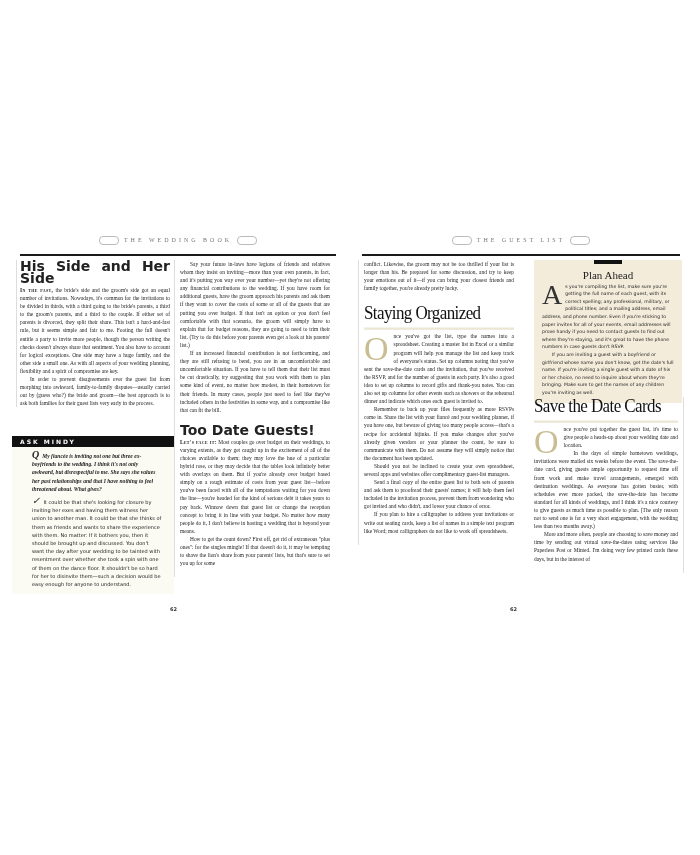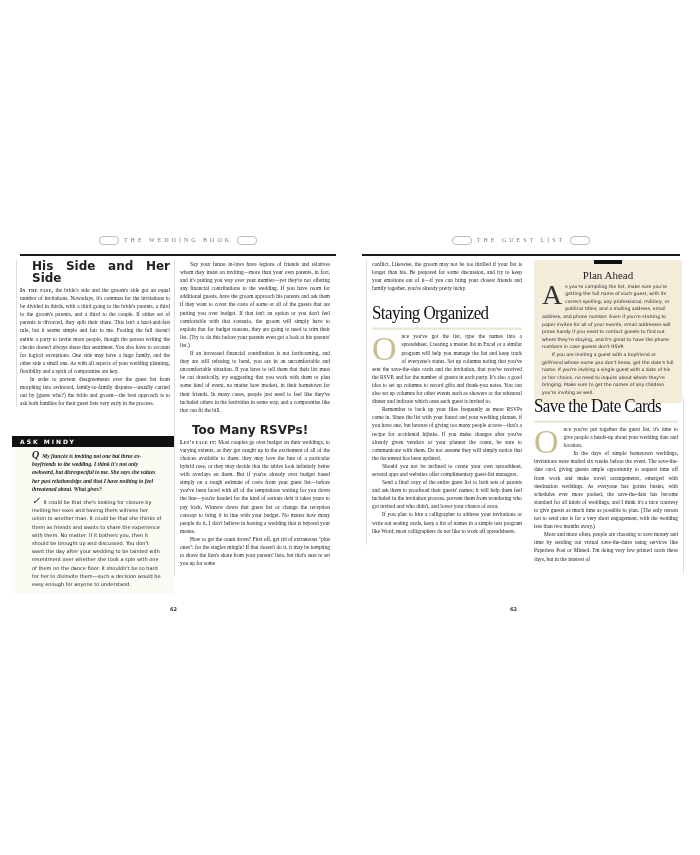--- a/index.html
+++ b/index.html
@@ -11,30 +11,30 @@
   .page.right { left:362px; width:318px; }
 
   .running-head { position:absolute; top:0; left:0; right:0; height:14px; text-align:center; font-size:6px; letter-spacing:3px; color:#777; font-family:"Liberation Serif", serif; }
   .running-head .orn { display:inline-block; width:18px; height:7px; border:1px solid #bbb; border-radius:4px; vertical-align:middle; margin:0 5px; }
   .rule { position:absolute; top:18px; left:0; right:0; border-top:2px solid #1a1a1a; }
 
   .col { position:absolute; top:24px; font-size:5.4px; line-height:8.1px; text-align:justify; color:#222; }
   .left .col1 { left:0; width:150px; }
   .left .col2 { left:160px; width:150px; }
   .left .col2::before, .right .col1::before { content:""; position:absolute; left:-6px; top:0; bottom:-10px; border-left:1px solid #ddd; }
-  .right .col1 { left:10px; width:150px; }
+  .right .col1 { left:2px; width:150px; }
   .right .col2 { left:172px; width:144px; }
   .right .col2::after { content:""; position:absolute; right:-6px; top:0; bottom:-10px; border-right:1px solid #ddd; }
   .left .col1::after { content:""; position:absolute; left:-4px; top:0; bottom:0; border-left:1px solid #ddd; }
 
   p { margin:0; text-indent:10px; }
   p.first { text-indent:0; }
   .lead { font-variant:small-caps; font-weight:bold; letter-spacing:0.3px; }
 
-  h2.sans { font-family:"DejaVu Sans", sans-serif; font-size:12px; font-weight:bold; margin:0 0 2px 12px; line-height:12px; color:#222; }
+  h2.sans { font-family:"DejaVu Sans", sans-serif; font-size:14px; font-weight:bold; margin:0 0 2px 0; line-height:12px; color:#222; }
   h2.serif { font-family:"Liberation Serif", serif; font-size:17px; font-weight:normal; margin:12px 0 4px 0; line-height:20px; letter-spacing:-0.6px; transform:scaleY(1.15); transform-origin:left; color:#111; border-bottom:2px solid #ece6d4; padding-bottom:2px; }
 
   .dropcap { float:left; font-size:34px; line-height:30px; color:#c8bd93; margin:2px 5px 0 0; font-family:"Liberation Serif", serif; }
   .dropcap-dark { float:left; font-size:28px; line-height:24px; color:#333; margin:0 3px 0 0; font-family:"Liberation Serif", serif; }
 
   .ask { position:absolute; left:-8px; top:200px; width:162px; background:#fbfaf3; padding-bottom:6px; }
   .ask-head { background:#111; color:#fff; font-family:"DejaVu Sans", sans-serif; font-size:6px; font-weight:bold; letter-spacing:2px; padding:2px 8px; }
   .ask-q { font-style:italic; font-weight:bold; font-size:5.6px; line-height:8.2px; padding:4px 14px 0 20px; color:#222; }
   .ask-a { font-family:"DejaVu Sans", sans-serif; font-size:5px; line-height:8.2px; padding:4px 12px 0 20px; color:#222; }
   .check { font-family:"Liberation Serif", serif; font-style:italic; font-size:10px; margin-right:3px; }
@@ -68,21 +68,21 @@
 
     <div class="ask">
       <div class="ask-head">ASK MINDY</div>
       <div class="ask-q"><span class="check">Q</span><span>My fiancée is inviting not one but three ex-boyfriends to the wedding. I think it's not only awkward, but disrespectful to me. She says she values her past relationships and that I have nothing to feel threatened about. What gives?</span></div>
       <div class="ask-a"><span class="check">✓</span><span>It could be that she's looking for closure by inviting her exes and having them witness her union to another man. It could be that she thinks of them as friends and wants to share the experience with them. No matter: If it bothers you, then it should be brought up and discussed. You don't want the day after your wedding to be tainted with resentment over whether she took a spin with one of them on the dance floor. It shouldn't be so hard for her to disinvite them—such a decision would be easy enough for anyone to understand.</span></div>
     </div>
 
     <div class="col col2">
       <p>Say your future in-laws have legions of friends and relatives whom they insist on inviting—more than your own parents, in fact, and it's putting you way over your number—yet they're not offering any financial contributions to the wedding. If you have room for additional guests, have the groom approach his parents and ask them if they want to cover the costs of some or all of the guests that are putting you over budget. If that isn't an option or you don't feel comfortable with that scenario, the groom will simply have to explain that for budget reasons, they are going to need to trim their list. (Try to do this before your parents even get a look at his parents' list.)</p>
       <p>If an increased financial contribution is not forthcoming, and they are still refusing to bend, you are in an uncomfortable and uncomfortable situation. If you have to tell them that their list must be cut drastically, try suggesting that you work with them to plan some kind of event, no matter how modest, in their hometown for their friends. In many cases, people just need to feel like they've included others in the festivities in some way, and a compromise like that can fit the bill.</p>
-      <h2 class="sans" style="margin-top:10px">Too Many RSVPs!</h2>
+      <h2 class="sans" style="margin-top:10px">Too Date Guests!</h2>
       <p class="first"><span class="lead">Let's face it:</span> <span>Most couples go over budget on their weddings, to varying extents, as they get caught up in the excitement of all of the choices available to them: they may love the hue of a particular hybrid rose, or they may decide that the tables look infinitely better with overlays on them. But if you're already over budget based simply on a rough estimate of costs from your guest list—before you've been faced with all of the temptations waiting for you down the line—you're headed for the kind of serious debt it takes years to pay back. Winnow down that guest list or change the reception concept to bring it in line with your budget. No matter how many people do it, I don't believe in hosting a wedding that is beyond your means.</span></p>
       <p>How to get the count down? First off, get rid of extraneous "plus ones": for the singles mingle! If that doesn't do it, it may be tempting to shave the lion's share from your parents' lists, but that's sure to set you up for some</p>
     </div>
 
     <div class="folio">62</div>
   </div>
 
   <div class="page right">
     <div class="running-head">
       <span class="orn"></span><span>THE GUEST LIST</span><span class="orn"></span>

